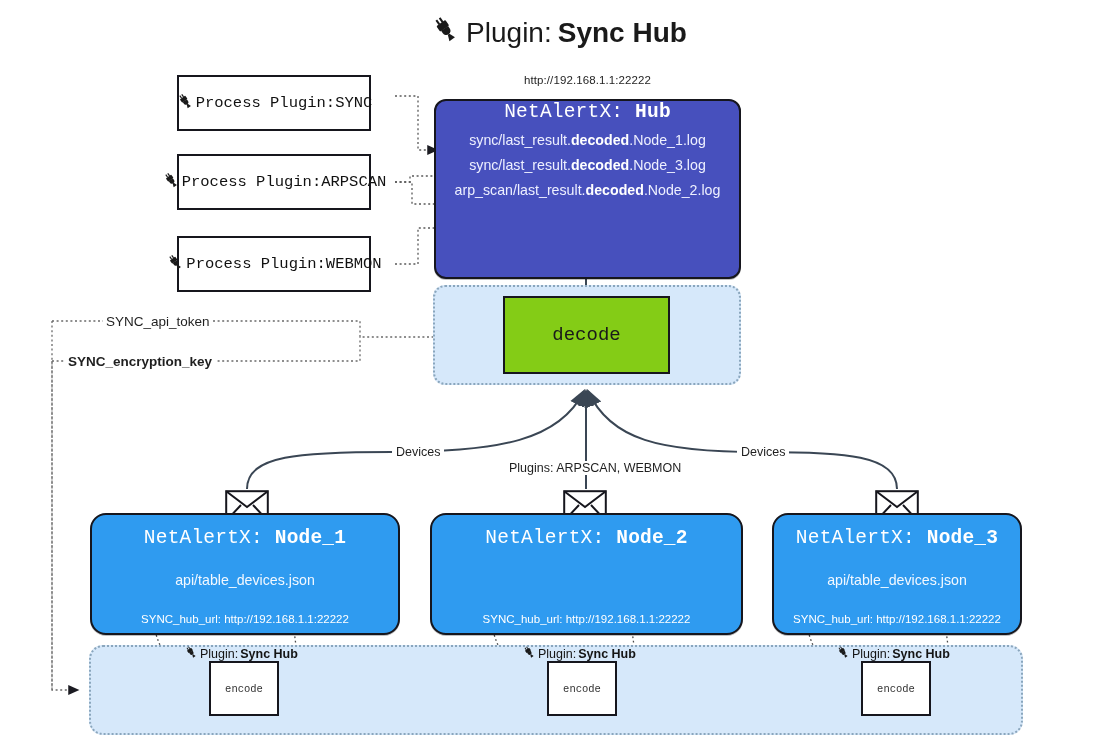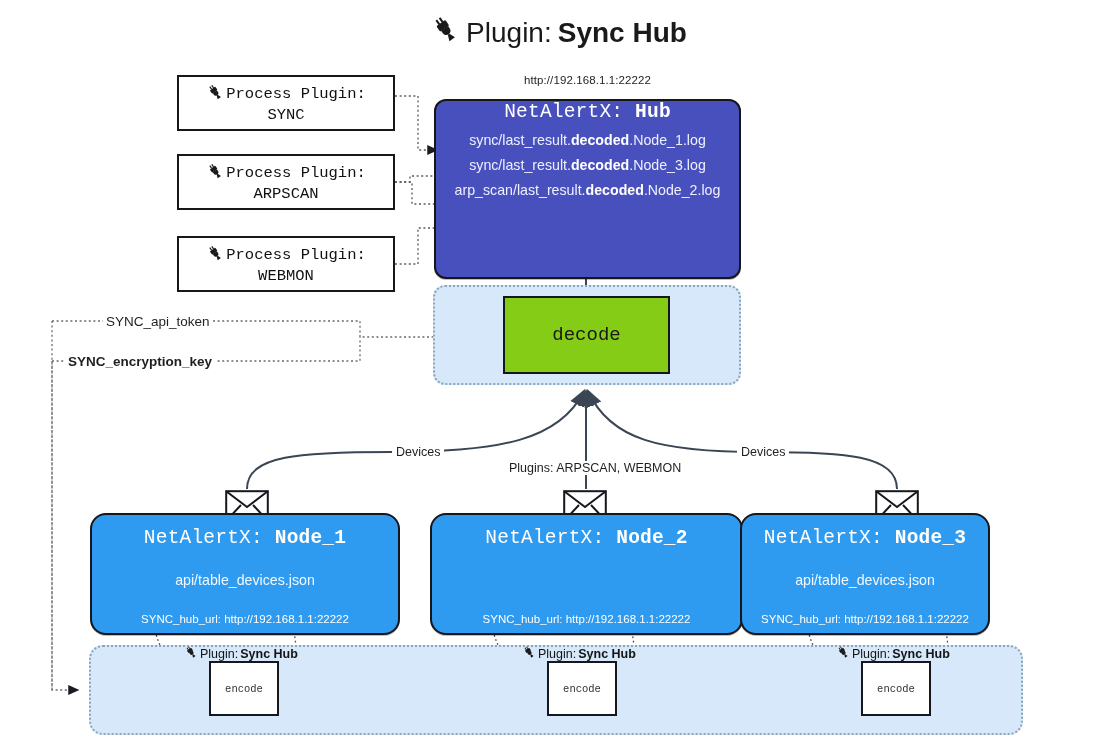--- a/index.html
+++ b/index.html
@@ -41,23 +41,23 @@
   }
   #hub .hub-title b{font-weight:700;}
   #hub .logline{
     color:#eef0ff;font-size:14.2px;line-height:25px;text-align:center;
     white-space:nowrap;
   }
   #hub .logline b{font-weight:700;color:#ffffff;}
 
   
   .pbox{
-    width:218px;height:56px;background:#ffffff;
+    width:194px;height:56px;background:#ffffff;
     border:2.2px solid #16161d;
-    display:flex;flex-direction:column;align-items:center;justify-content:center;
+    display:flex;align-items:center;justify-content:center;
     font-family:"Liberation Mono",monospace;font-size:15.5px;color:#111;
   }
   .pbox .l1{display:flex;align-items:center;gap:2px;white-space:nowrap;}
   .pbox .l2{white-space:nowrap;}
   #pbox-sync{left:177px;top:75px;}
   #pbox-arpscan{left:177px;top:154px;}
   #pbox-webmon{left:177px;top:236px;}
 
   
   #decode-wrap{
@@ -102,21 +102,21 @@
   .nbox .n-line{
     text-align:center;color:#f2f8ff;font-size:14.2px;line-height:26px;
     white-space:nowrap;
   }
   .nbox .n-url{
     position:absolute;left:0;bottom:8px;width:100%;text-align:center;
     color:#ffffff;font-size:11.5px;white-space:nowrap;
   }
   #node1{left:90px;top:513px;width:310px;height:122px;}
   #node2{left:430px;top:513px;width:313px;height:122px;}
-  #node3{left:740px;top:513px;width:250px;height:122px;}
+  #node3{left:772px;top:513px;width:250px;height:122px;}
   #node1 .n-lines{margin-top:18px;}
   #node3 .n-lines{margin-top:18px;}
   #node2 .n-lines{margin-top:8px;}
 
   
   .env{width:44px;height:32px;}
   #env1{left:225px;top:490px;}
   #env2{left:563px;top:490px;}
   #env3{left:875px;top:490px;}
 

